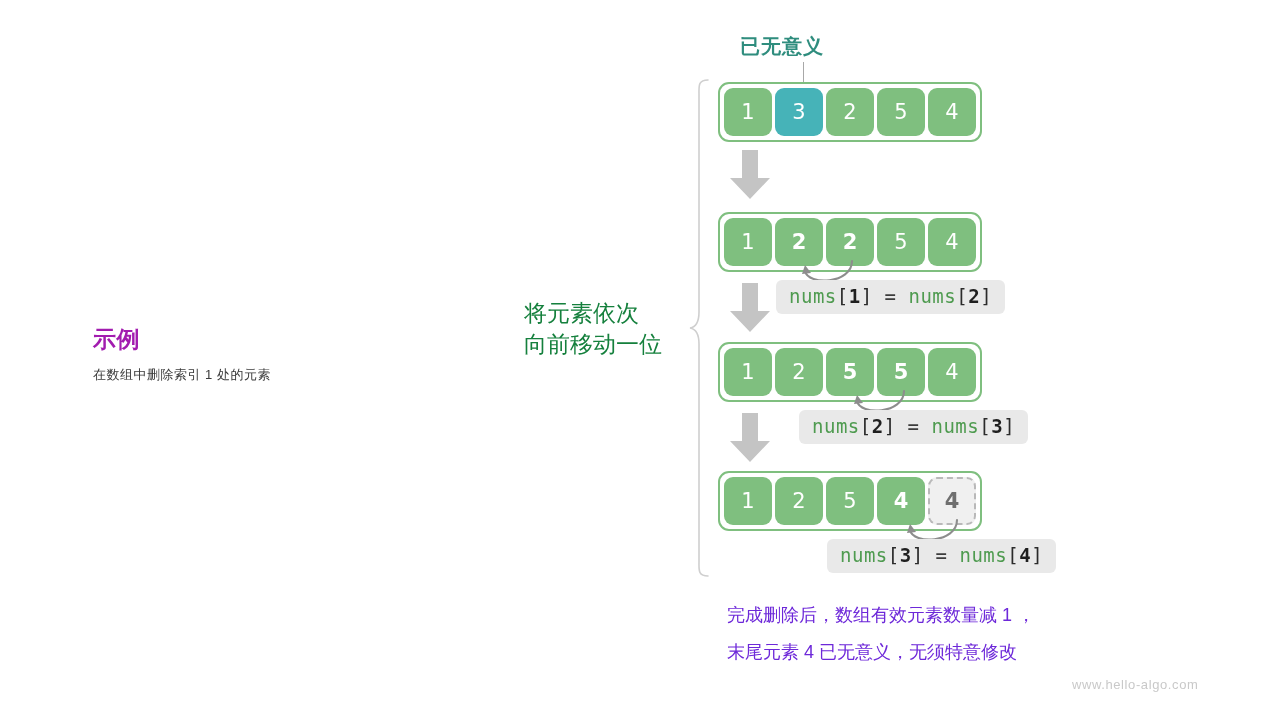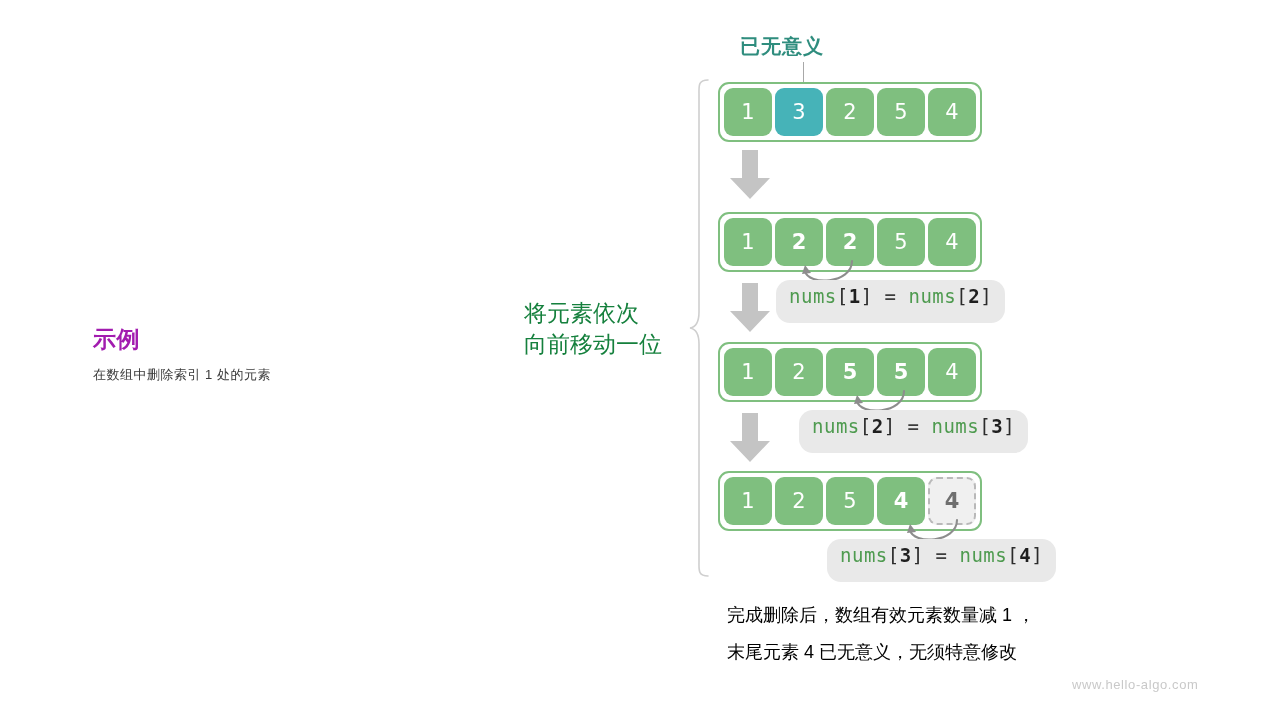--- a/index.html
+++ b/index.html
@@ -75,36 +75,36 @@
   
   .downarrow { position: absolute; }
 
   
   .curve { position: absolute; pointer-events: none; }
 
   
   .codebox {
     position: absolute;
     background: #e9e9e9;
-    border-radius: 14px;
-    padding: 5px 13px 16px 13px;
+    border-radius: 6px;
+    padding: 5px 13px 7px 13px;
     font-family: "DejaVu Sans Mono", "Liberation Mono", monospace;
     font-size: 19px;
     white-space: nowrap;
     letter-spacing: .5px;
   }
   .codebox .fn { color: #4f9b50; }
   .codebox .br { color: #2b2b2b; }
   .codebox .eq { color: #3c3c3c; }
   .codebox .idx { color: #1f1f1f; font-weight: bold; }
 
   
   .bottom-note {
     position: absolute; left: 727px; top: 597px;
-    font-size: 18px; color: #000000; line-height: 37px;
+    font-size: 18px; color: #6d28d9; line-height: 37px;
     white-space: nowrap;
   }
 
   
   .watermark {
     position: absolute; left: 1072px; top: 677px;
     font-family: Liberation Sans, sans-serif;
     font-size: 13px; color: #c9c9c9; letter-spacing: .6px;
   }
 </style>

